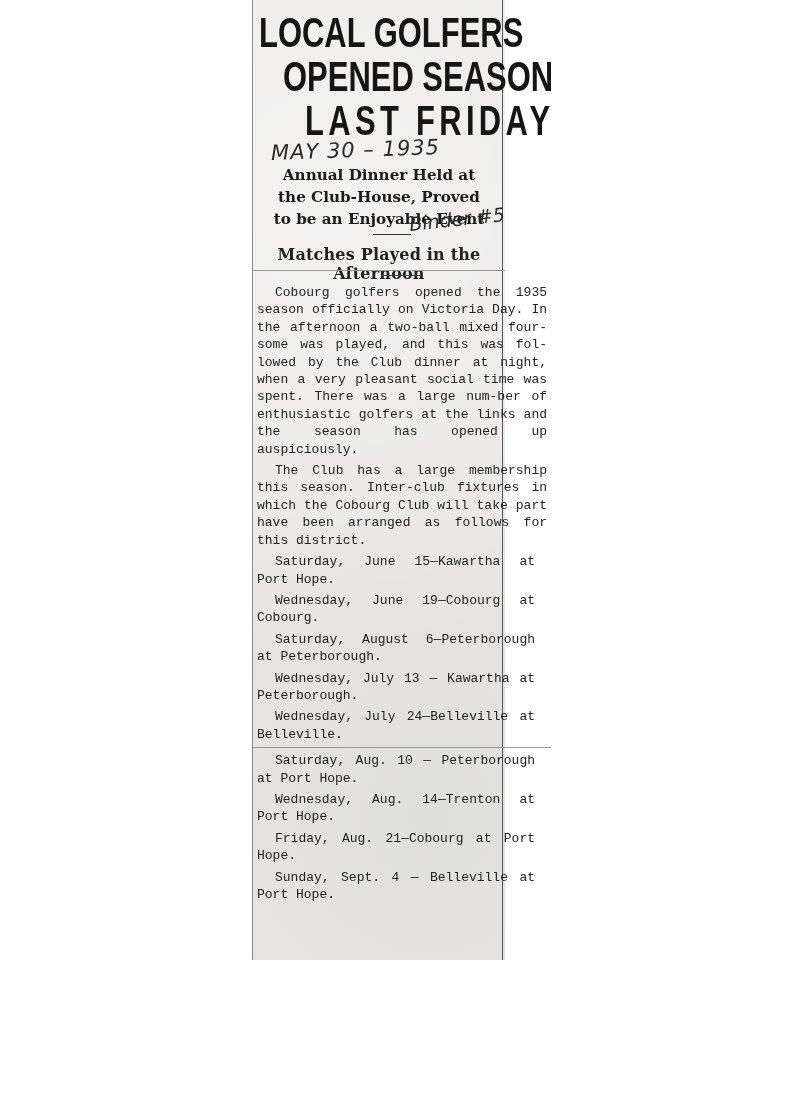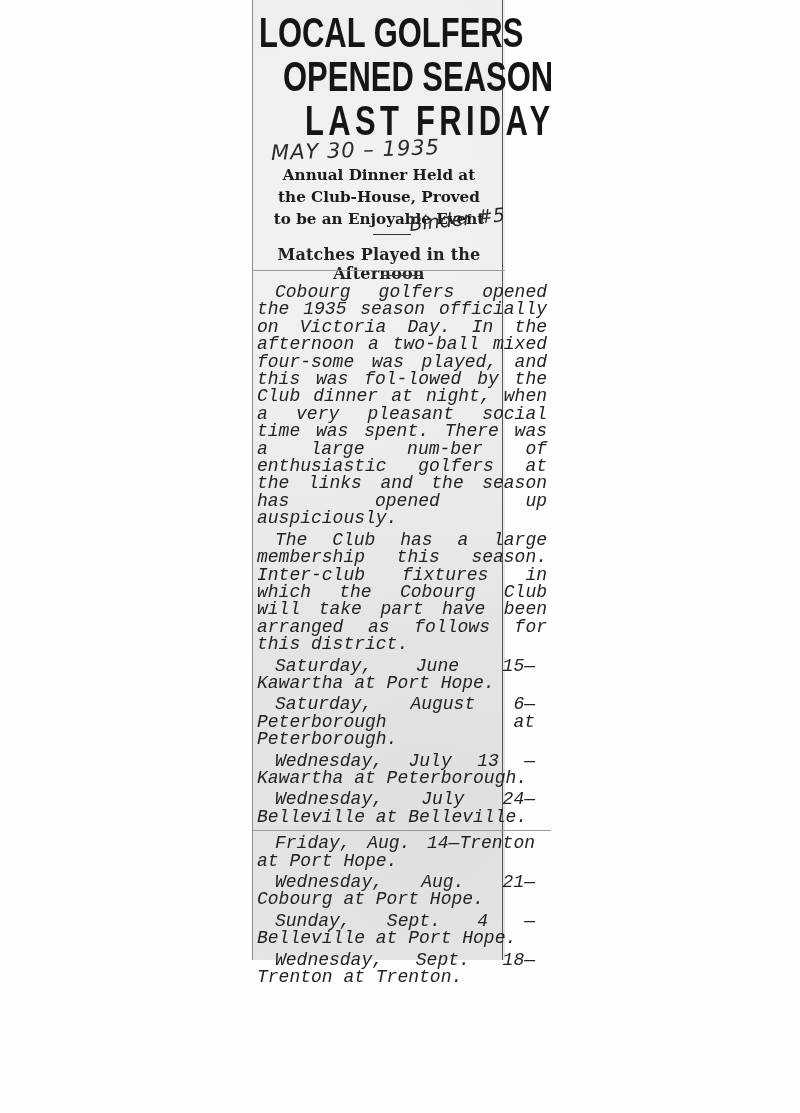--- a/index.html
+++ b/index.html
@@ -76,25 +76,24 @@
       border-top: 1px solid #9a9a9a;
     }
     .sep-short {
       position: absolute; left: 128px; width: 42px; top: 275px;
       border-top: 1.5px solid #444;
     }
     .body-text {
       position: absolute;
       left: 4px; top: 284px; width: 290px;
       font-family: "Liberation Mono", monospace;
-      font-size: 18px;
+      font-size: 13px;
       line-height: 17.4px;
       color: #232323;
       text-align: justify;
-      font-style: italic;
     }
     .para { margin: 0 0 4px 0; text-indent: 18px; text-align: justify; }
     .fixture { margin: 0 12px 4px 0; text-indent: 18px; text-align: justify; }
     .divider-mid {
       border-top: 1px solid #9a9a9a;
       margin: 2px -4px 4px -4px;
     }
   </style>
 </head>
 <body>
@@ -114,22 +113,23 @@
   <div class="handwriting hw-binder">Binder #5</div>
 
   <div class="deck">Matches Played in the Afternoon</div>
   <div class="sep-line"></div>
   <div class="sep-short"></div>
 
   <div class="body-text">
     <p class="para">Cobourg golfers opened the 1935 season officially on Victoria Day. In the afternoon a two-ball mixed four-some was played, and this was fol-lowed by the Club dinner at night, when a very pleasant social time was spent. There was a large num-ber of enthusiastic golfers at the links and the season has opened up auspiciously.</p>
     <p class="para">The Club has a large membership this season. Inter-club fixtures in which the Cobourg Club will take part have been arranged as follows for this district.</p>
     <p class="fixture">Saturday, June 15—Kawartha at Port Hope.</p>
+    <p class="fixture">Wednesday, June 19—Cobourg at Cobourg.</p>
     <p class="fixture">Saturday, August 6—Peterborough at Peterborough.</p>
     <p class="fixture">Wednesday, July 13 — Kawartha at Peterborough.</p>
     <p class="fixture">Wednesday, July 24—Belleville at Belleville.</p>
     <div class="divider-mid"></div>
-    <p class="fixture">Friday, Aug. 14—Trenton at Port Hope.</p>
-    <p class="fixture">Wednesday, Aug. 21—Cobourg at Port Hope.</p>
+    <p class="fixture">Saturday, Aug. 10 — Peterborough at Port Hope.</p>
+    <p class="fixture">Wednesday, Aug. 14—Trenton at Port Hope.</p>
+    <p class="fixture">Friday, Aug. 21—Cobourg at Port Hope.</p>
     <p class="fixture">Sunday, Sept. 4 — Belleville at Port Hope.</p>
-    <p class="fixture">Wednesday, Sept. 18—Trenton at Trenton.</p>
   </div>
 </div>
 
 </body></html>

